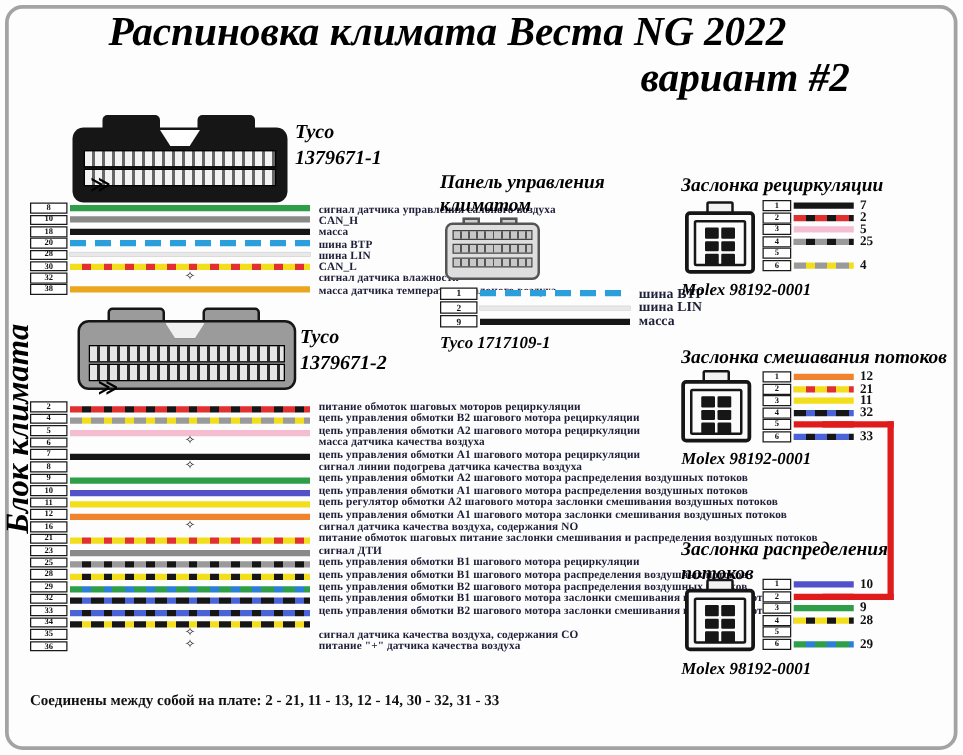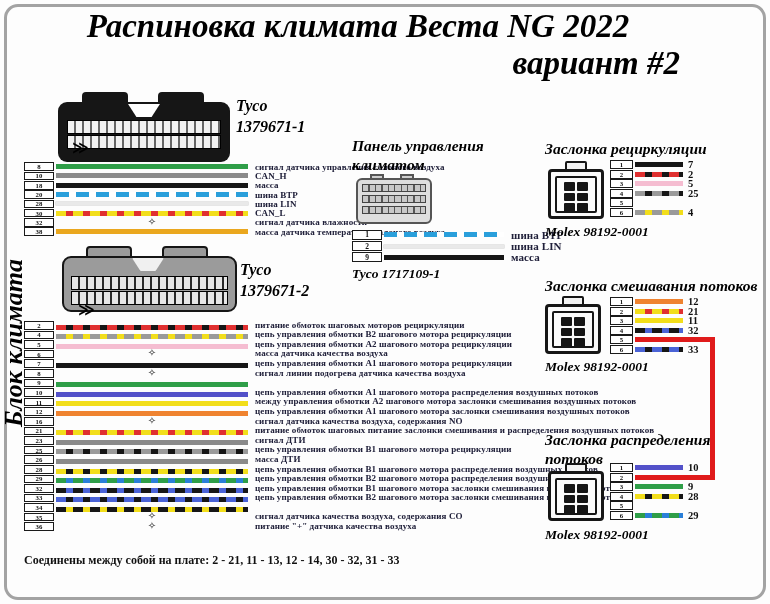--- a/index.html
+++ b/index.html
@@ -257,34 +257,35 @@
       <div class="prow">
         <span class="pinbox">8</span>
         <span class="wirezone starzone">✧</span>
         <span class="plabel">сигнал линии подогрева датчика качества воздуха</span>
       </div>
       <div class="prow">
         <span class="pinbox">9</span>
         <span class="wirezone">
           <i class="wire w-green"></i>
         </span>
+        <span class="plabel">цепь управления обмотки А2 шагового мотора распределения воздушных потоков</span>
       </div>
       <div class="prow">
         <span class="pinbox">10</span>
         <span class="wirezone">
           <i class="wire w-violet"></i>
         </span>
         <span class="plabel">цепь управления обмотки А1 шагового мотора распределения воздушных потоков</span>
       </div>
       <div class="prow">
         <span class="pinbox">11</span>
         <span class="wirezone">
           <i class="wire w-yellow"></i>
         </span>
-        <span class="plabel">между управления обмотки А2 шагового мотора заслонки смешивания воздушных потоков</span>
+        <span class="plabel">цепь регулятор обмотки А2 шагового мотора заслонки смешивания воздушных потоков</span>
       </div>
       <div class="prow">
         <span class="pinbox">12</span>
         <span class="wirezone">
           <i class="wire w-orange"></i>
         </span>
         <span class="plabel">цепь управления обмотки А1 шагового мотора заслонки смешивания воздушных потоков</span>
       </div>
       <div class="prow">
         <span class="pinbox">16</span>
@@ -304,27 +305,20 @@
           <i class="wire w-gray"></i>
         </span>
         <span class="plabel">сигнал ДТИ</span>
       </div>
       <div class="prow">
         <span class="pinbox">25</span>
         <span class="wirezone">
           <i class="wire w-gray-black"></i>
         </span>
         <span class="plabel">цепь управления обмотки В1 шагового мотора рециркуляции</span>
-      </div>
-      <div class="prow">
-        <span class="pinbox">26</span>
-        <span class="wirezone">
-          <i class="wire w-gray"></i>
-        </span>
-        <span class="plabel">масса ДТИ</span>
       </div>
       <div class="prow">
         <span class="pinbox">28</span>
         <span class="wirezone">
           <i class="wire w-yellow-black"></i>
         </span>
         <span class="plabel">цепь управления обмотки В1 шагового мотора распределения воздушных потоков</span>
       </div>
       <div class="prow">
         <span class="pinbox">29</span>

